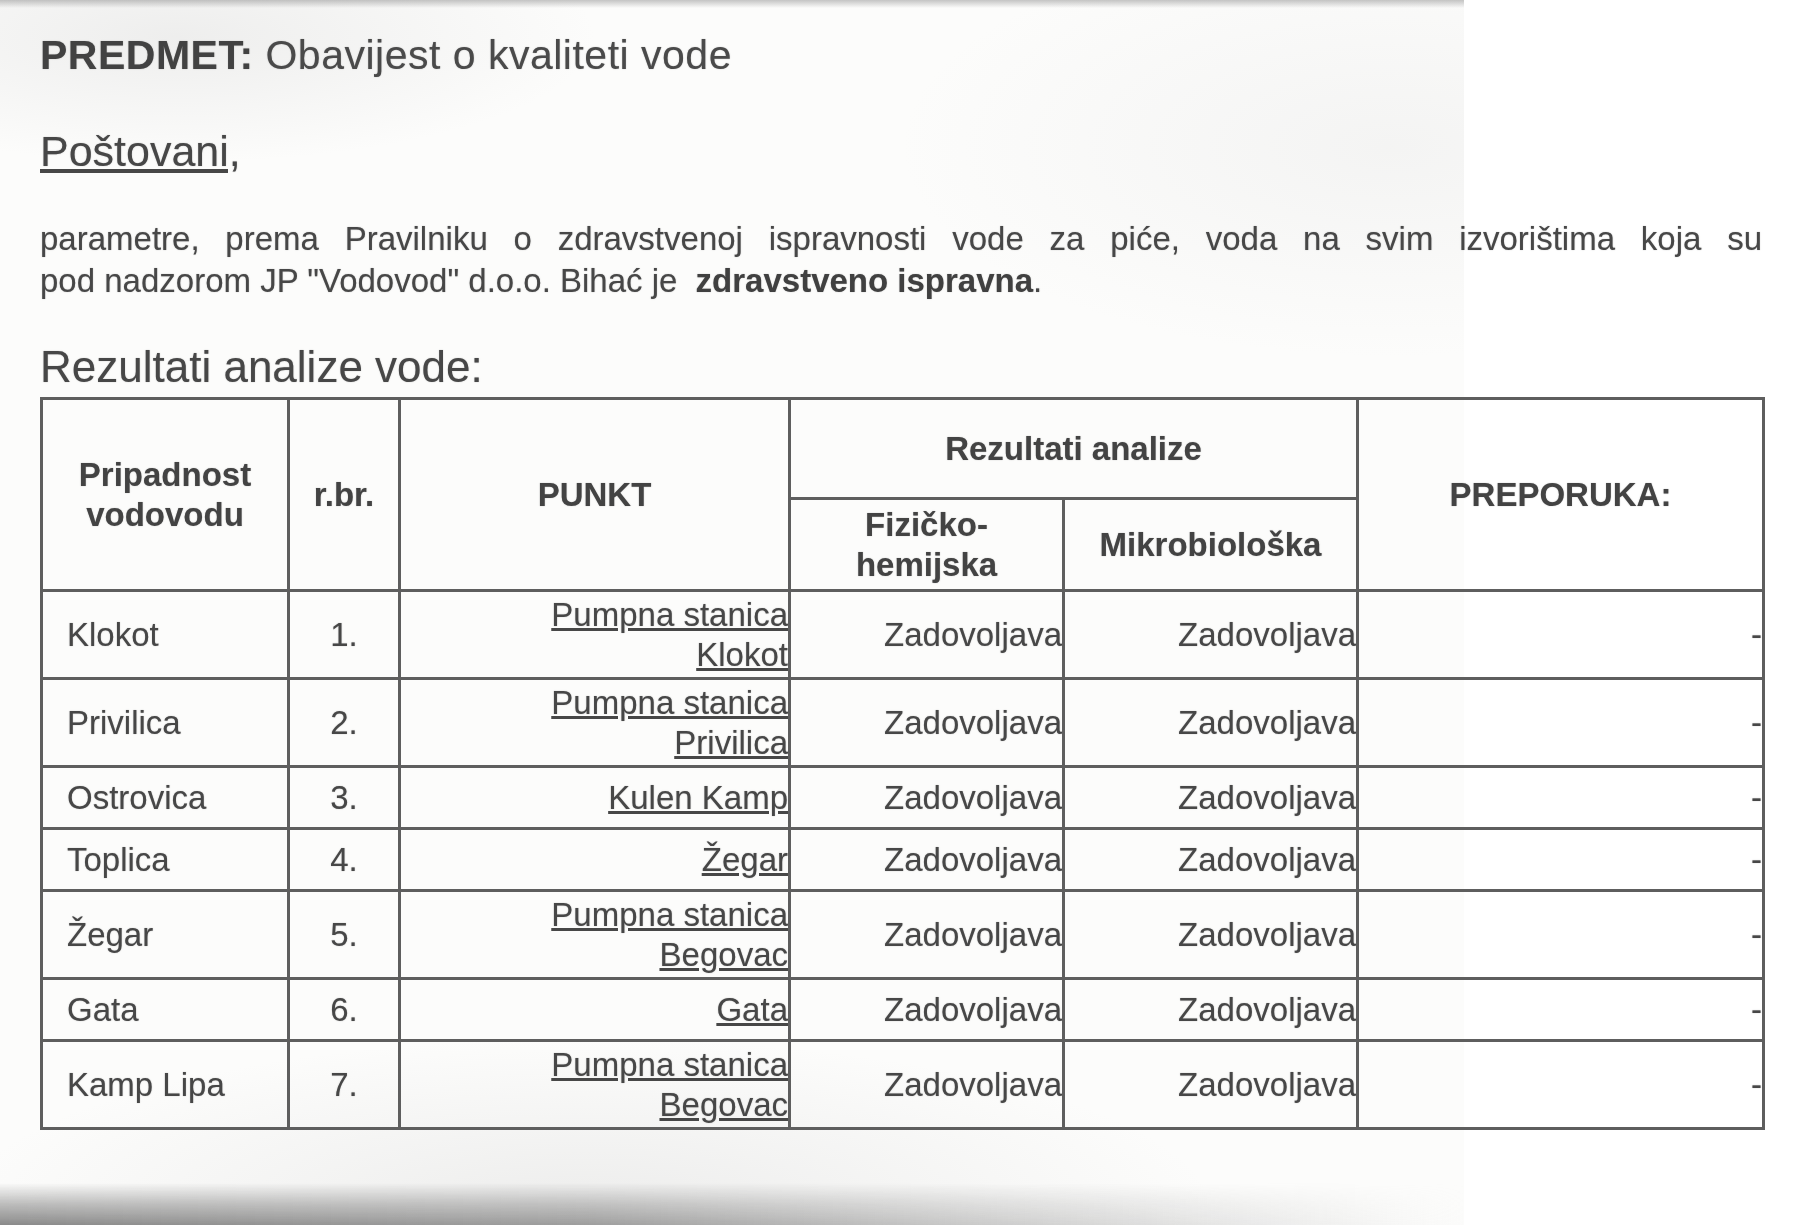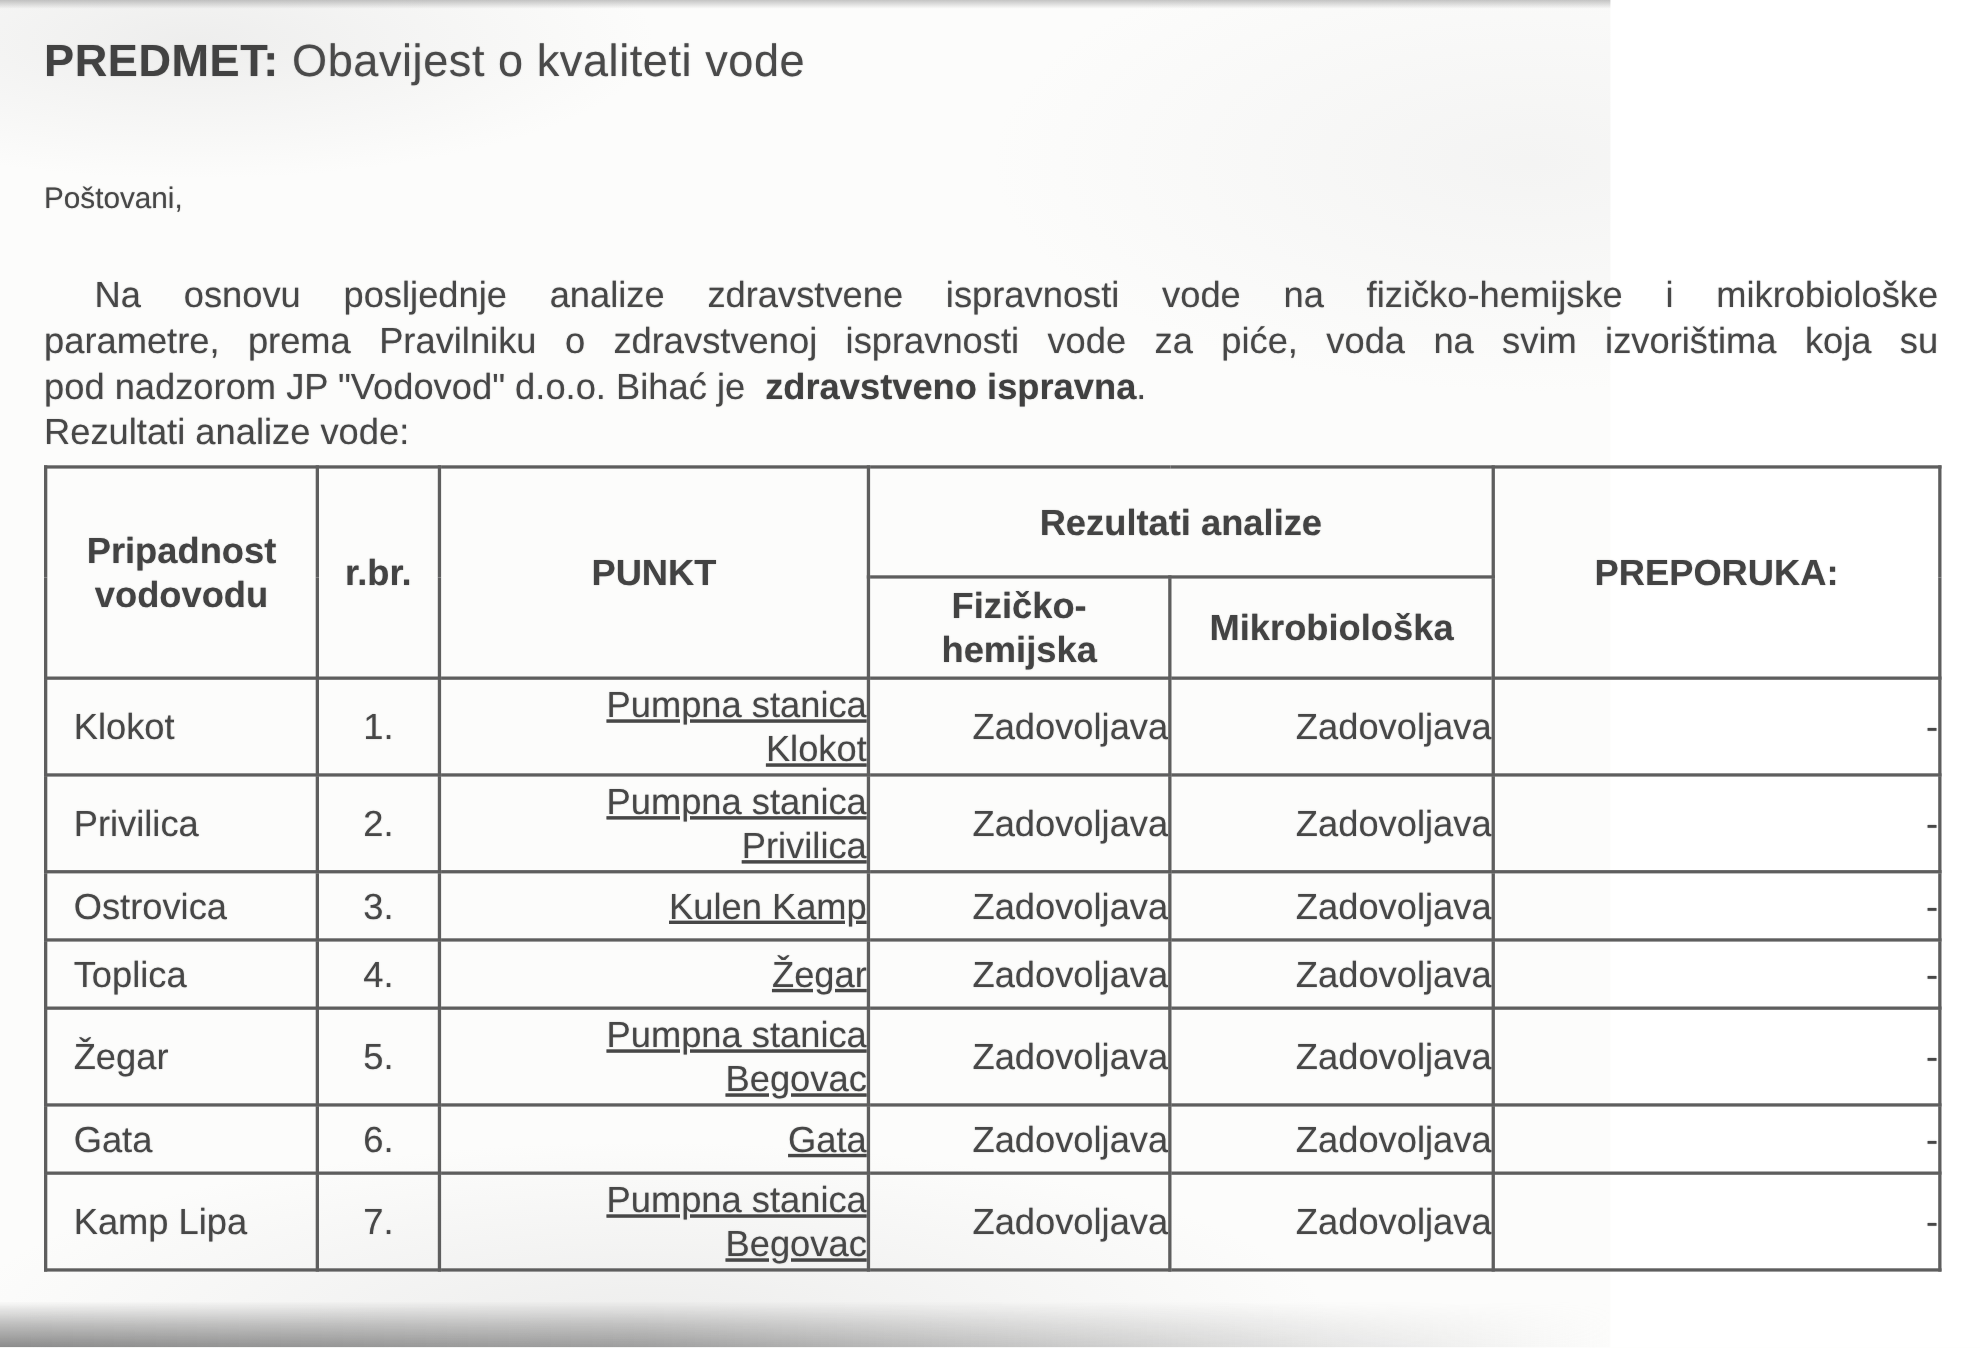--- a/index.html
+++ b/index.html
@@ -39,34 +39,35 @@
   .content {
     position: absolute; left: 40px; top: 30px; width: 1722px;
     text-shadow: 0 0 1.2px rgba(80,80,80,0.45);
   }
   .subject {
     font-size: 41px; line-height: 50px; color: #4a4a4a;
     letter-spacing: 0.5px;
   }
   .subject .lbl { font-weight: bold; color: #424242; }
   .salutation {
-    margin-top: 80px;
-    font-size: 27px; line-height: 40px;
+    margin-top: 51px;
+    font-size: 43px; line-height: 40px; text-decoration: underline;
   }
   .paragraph {
     margin-top: 47px;
     font-size: 33px; line-height: 42px;
     width: 1722px;
   }
   .pline { text-align: justify; }
   .pline.just { text-align-last: justify; }
   .pline.first { text-indent: 46px; }
   .emph { font-weight: bold; padding-left: 9px; color: #404040; }
   .tcaption {
-    font-size: 33px; line-height: 40px;
+    margin-top: 45px;
+    font-size: 44px; line-height: 40px;
   }
   table.results {
     margin-top: 10px;
     border-collapse: collapse;
     table-layout: fixed;
     width: 1722px;
     font-size: 33px;
     color: #474747;
   }
   table.results th, table.results td {
@@ -92,21 +93,20 @@
 <div class="page">
   <div class="scan-top"></div>
 
   <div class="content">
 
     <div class="subject"><span class="lbl">PREDMET:</span><span> Obavijest o kvaliteti vode</span></div>
 
     <div class="salutation">Poštovani,</div>
 
     <div class="paragraph">
-      <div class="pline just first">Na osnovu posljednje analize zdravstvene ispravnosti vode na fizičko-hemijske i mikrobiološke</div>
       <div class="pline just">parametre, prema Pravilniku o zdravstvenoj ispravnosti vode za piće, voda na svim izvorištima koja su</div>
       <div class="pline"><span>pod nadzorom JP "Vodovod" d.o.o. Bihać je </span><span class="emph">zdravstveno ispravna</span><span>.</span></div>
     </div>
 
     <div class="tcaption">Rezultati analize vode:</div>
 
     <table class="results">
       <colgroup>
         <col style="width:247px">
         <col style="width:111px">

